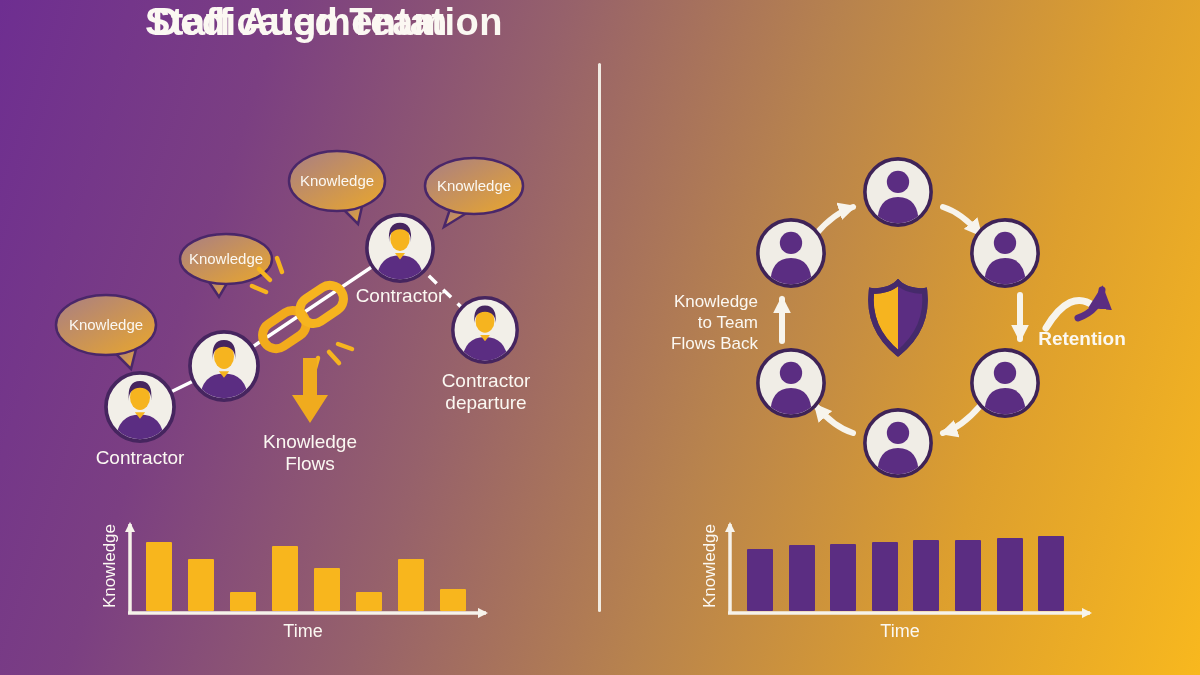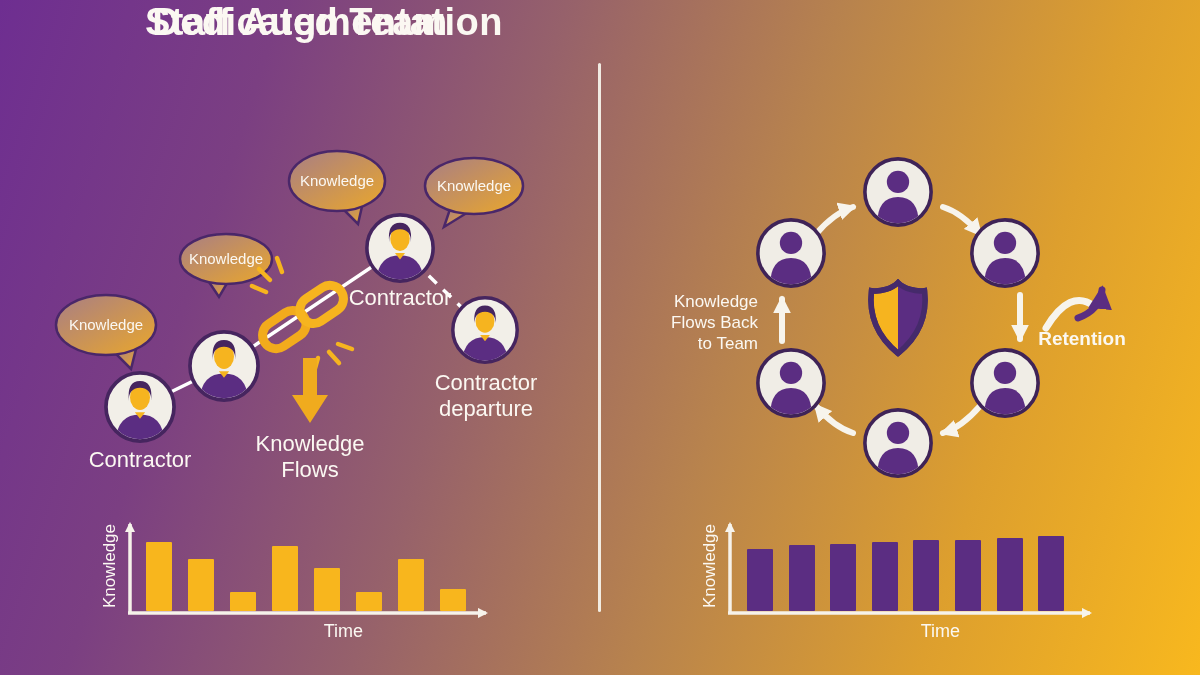--- a/index.html
+++ b/index.html
@@ -8,38 +8,38 @@
     font-family:"Liberation Sans","DejaVu Sans",sans-serif;
     position:relative;
     background:linear-gradient(108deg,#6e2e91 0%,#7b3f82 20%,#96616b 40%,#b8834d 60%,#dd9f2e 80%,#f8b81e 100%);
   }
   .overlay { position:absolute; left:0; top:0; width:1200px; height:675px; }
   .lbl { position:absolute; color:#fbf8f2; text-align:center; line-height:1.18; }
   .title { font-size:38px; font-weight:700; letter-spacing:.5px; }
   #title-left  { left:0;   top:60; width:600px;padding-left:48px; }
   #title-right { left:600; top:60; width:600px; }
   .bubble-label { font-size:15px; font-weight:500; width:110px; }
-  .small-label  { font-size:22px; font-weight:500; }
+  .small-label  { font-size:19px; font-weight:500; }
   .divider {
     position:absolute; left:598px; top:63px; width:3px; height:549px;
     background:#f6f2ea; border-radius:2px; opacity:.95;
   }
   .bars {
     position:absolute; display:flex; align-items:flex-end;
   }
   #left-bars  { left:146px; top:542px; width:330px; height:69px; gap:16px; }
   #right-bars { left:747px; top:536px; width:330px; height:75px; gap:15.6px; }
   .bar { width:26px; border-radius:1px; }
   .ylab {
     position:absolute; width:120px; font-size:17px; font-weight:500;
     transform:rotate(-90deg);
   }
   #ylab-left  { left:50px;  top:556px; }
   #ylab-right { left:650px; top:556px; }
-  .xlab { width:120px; font-size:18px; font-weight:500;text-align:right; }
+  .xlab { width:120px; font-size:18px; font-weight:500; }
   #xlab-left  { left:243px; top:621px; }
   #xlab-right { left:840px; top:621px; }
   #flow-label { left:598px; top:291px; width:160px; text-align:right;
                 font-size:17px; font-weight:500; line-height:1.24; }
   #retention-label { left:1012px; top:328px; width:140px; font-size:19px; font-weight:700; }
   #reset-label     { left:240px; top:431px; width:140px; }
   #departure-label { left:416px; top:370px; width:140px; }
   #contractor-a-label { left:70px;  top:447px; width:140px; }
   #contractor-b-label { left:330px; top:285px; width:140px; }
 </style>
@@ -204,22 +204,22 @@
   <div>Contractor</div>
   <div>departure</div>
 </div>
 <div class="lbl small-label" id="reset-label">
   <div>Knowledge</div>
   <div>Flows</div>
 </div>
 
 <div class="lbl" id="flow-label">
   <div>Knowledge</div>
+  <div>to Team</div>
   <div>Flows Back</div>
-  <div>to Team</div>
 </div>
 <div class="lbl" id="retention-label">Retention</div>
 
 <div class="bars" id="left-bars">
     <div class="bar" style="height: 69px; background: rgb(248, 182, 29);"></div>
     <div class="bar" style="height: 51.8px; background: rgb(248, 182, 29);"></div>
     <div class="bar" style="height: 19.3px; background: rgb(248, 182, 29);"></div>
     <div class="bar" style="height: 64.9px; background: rgb(248, 182, 29);"></div>
     <div class="bar" style="height: 42.8px; background: rgb(248, 182, 29);"></div>
     <div class="bar" style="height: 19.3px; background: rgb(248, 182, 29);"></div>

